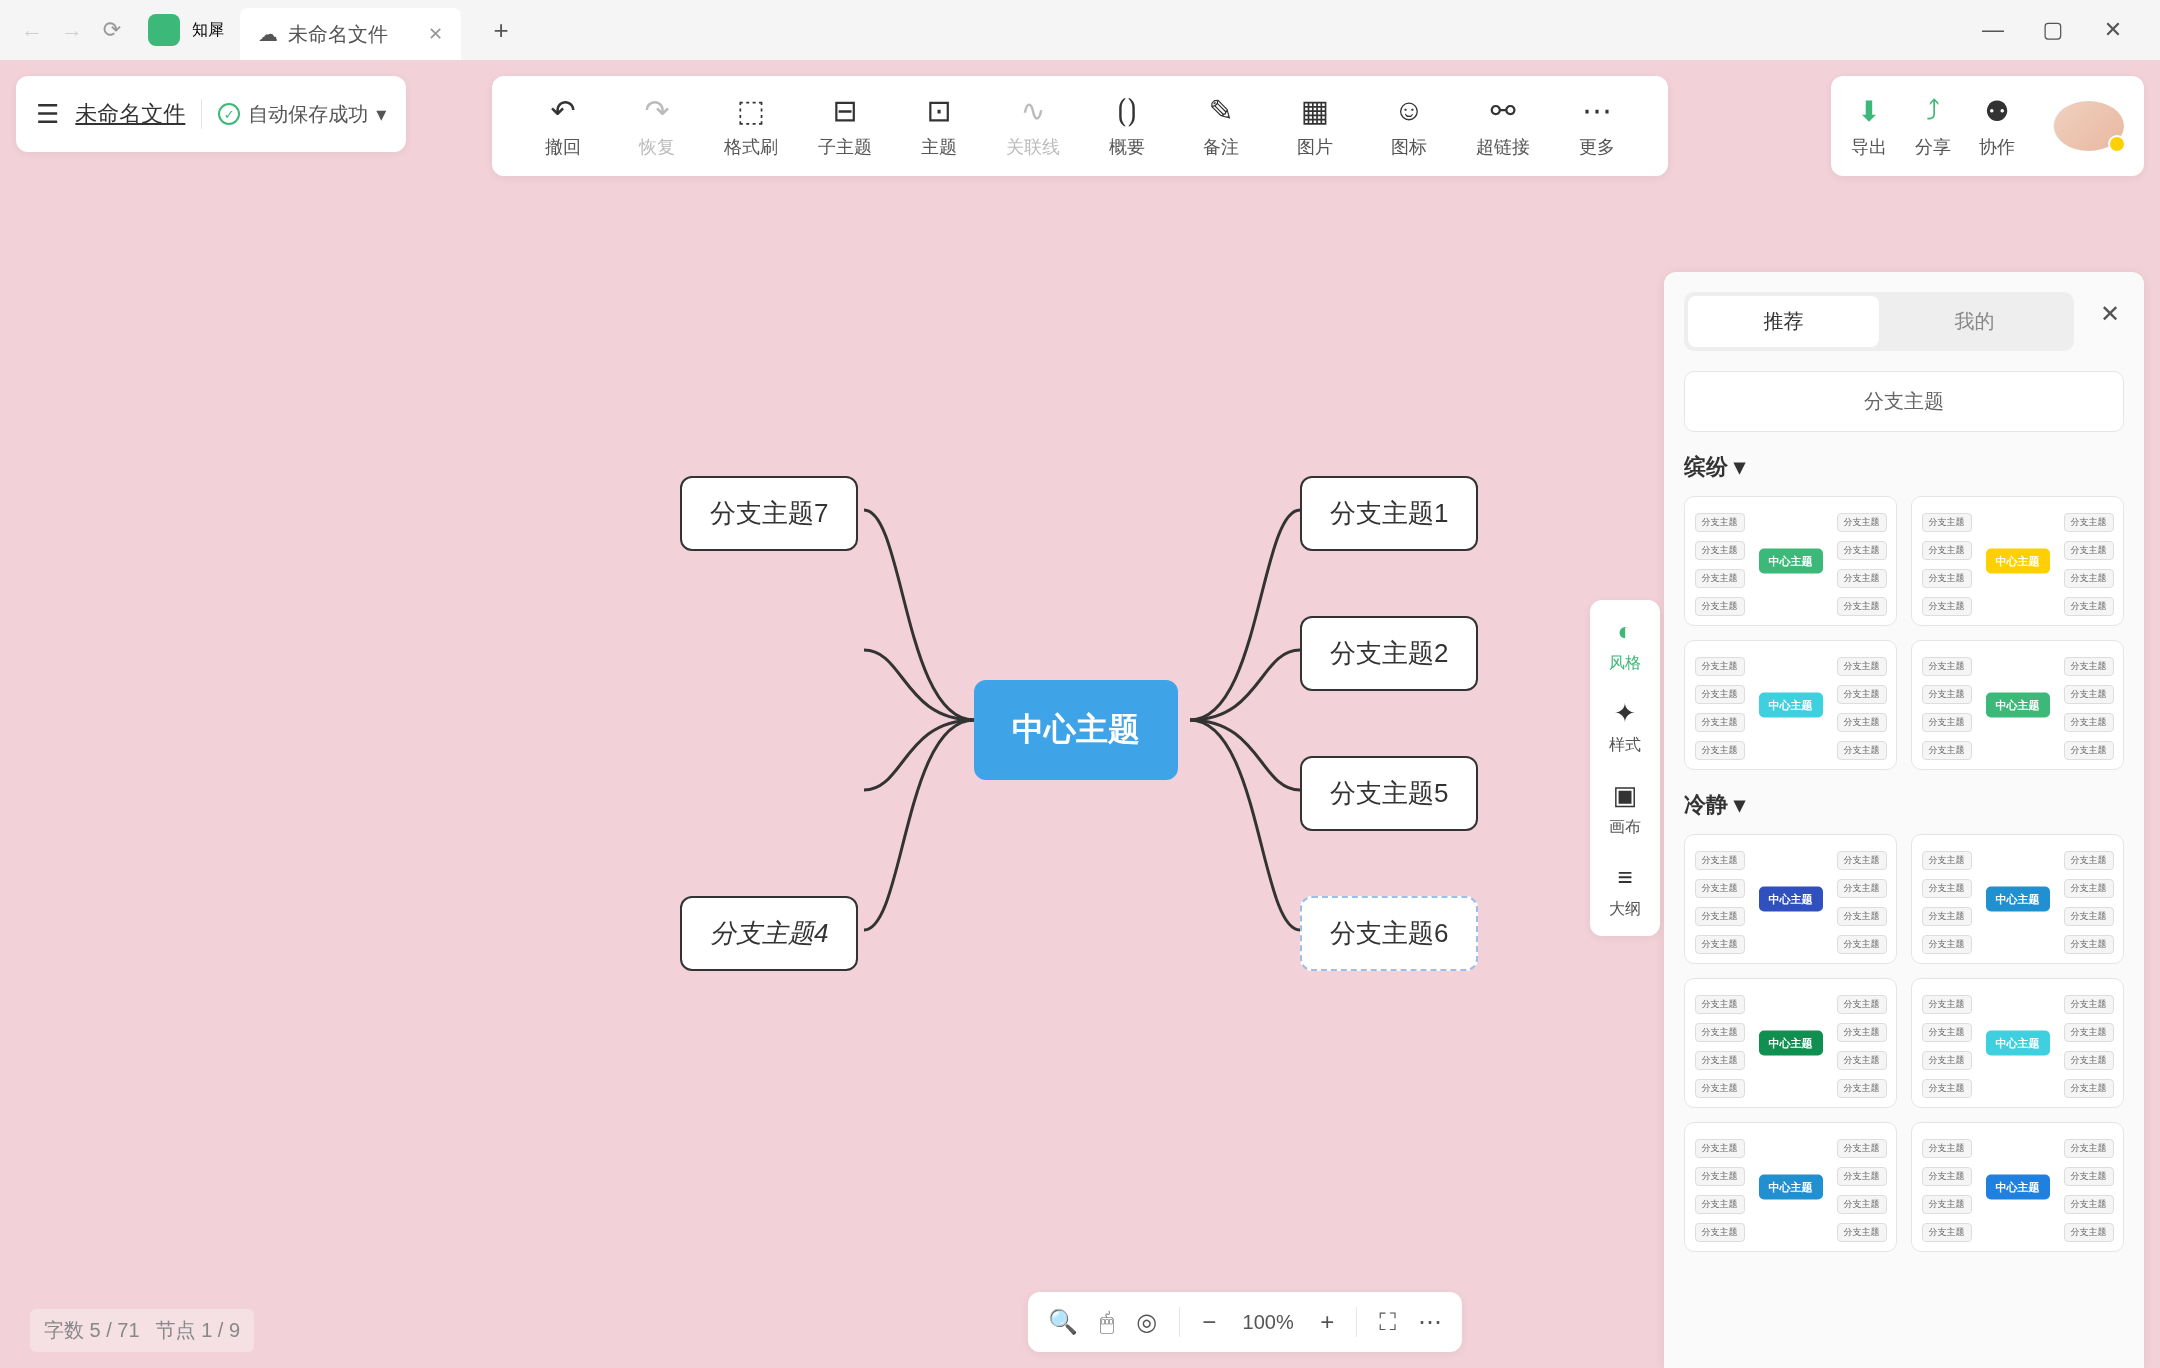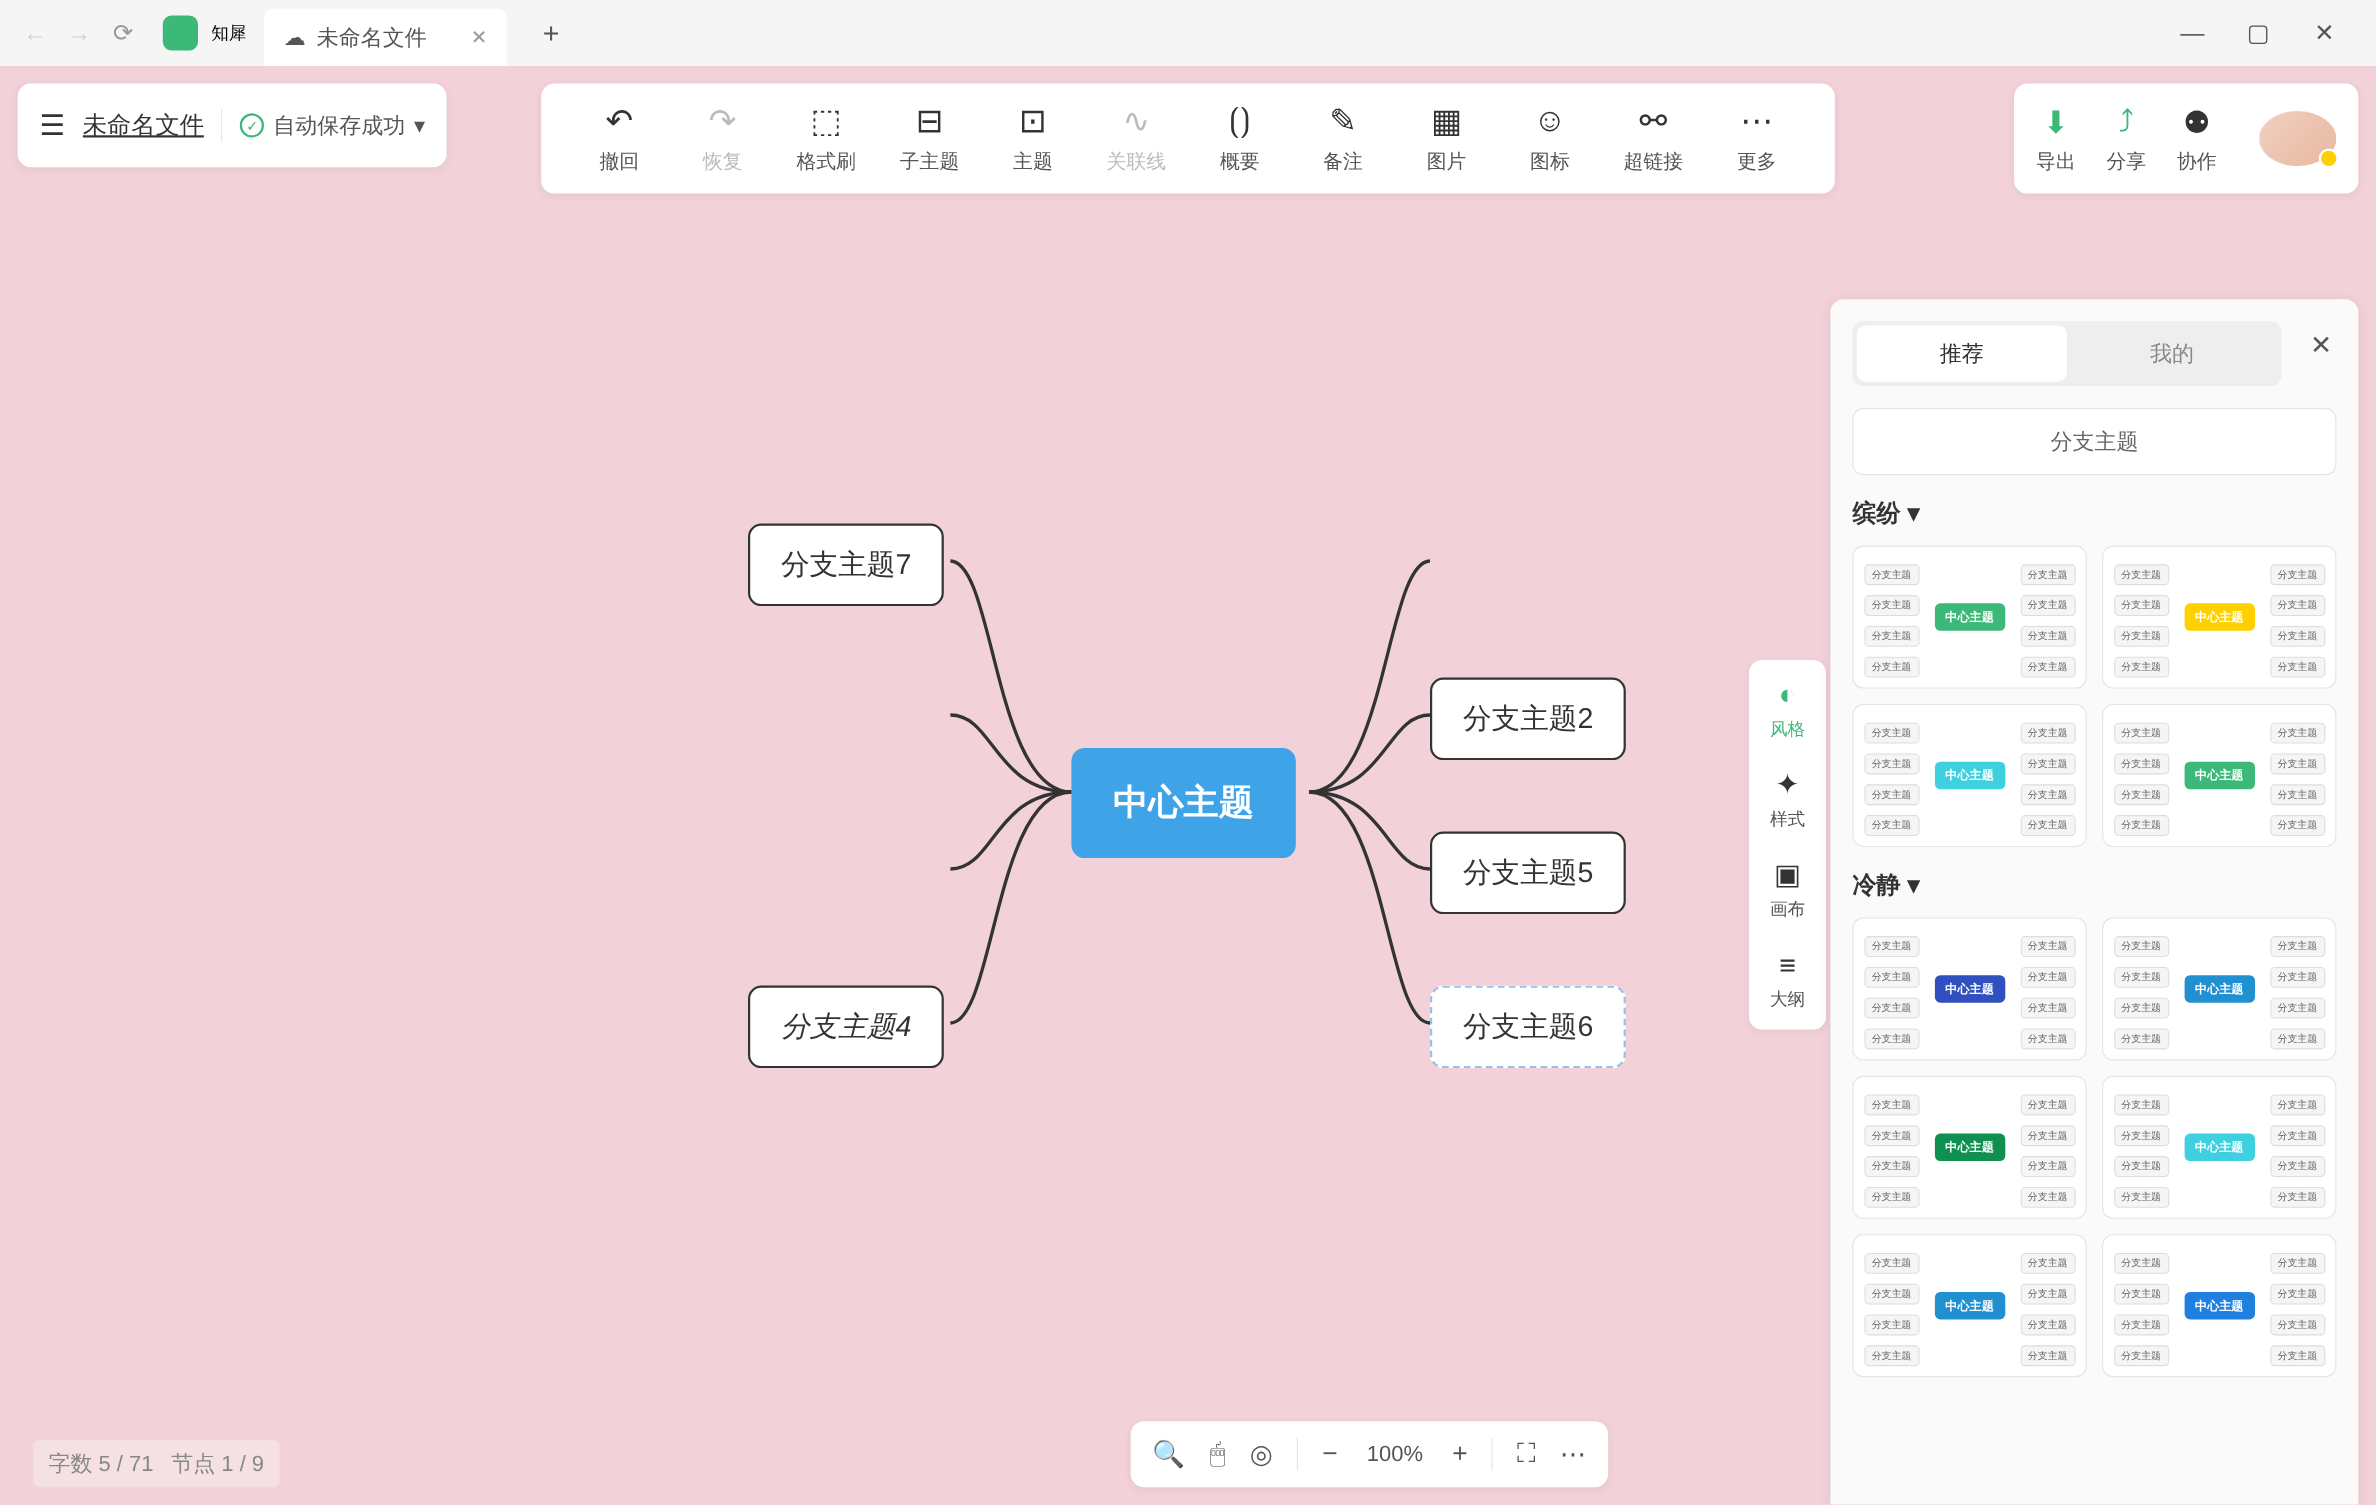--- a/index.html
+++ b/index.html
@@ -211,20 +211,21 @@
       <path d="M 1190 660 C 1260 660 1260 450 1300 450"></path>
       <path d="M 1190 660 C 1260 660 1260 590 1300 590"></path>
       <path d="M 1190 660 C 1260 660 1260 730 1300 730"></path>
       <path d="M 1190 660 C 1260 660 1260 870 1300 870"></path>
       <path d="M 974 660 C 904 660 904 450 864 450"></path>
       <path d="M 974 660 C 904 660 904 590 864 590"></path>
       <path d="M 974 660 C 904 660 904 730 864 730"></path>
       <path d="M 974 660 C 904 660 904 870 864 870"></path>
     </svg>
     <div class="node center" style="left:974px; top:620px;">中心主题</div>
+    <div class="node" style="left:1300px; top:416px;">分支主题1</div>
     <div class="node" style="left:1300px; top:556px;">分支主题2</div>
     <div class="node" style="left:1300px; top:696px;">分支主题5</div>
     <div class="node hover" style="left:1300px; top:836px;">分支主题6</div>
     <div class="node" style="left:680px; top:416px;">分支主题7</div>
     <div class="node" style="left:680px; top:836px;font-style:italic;">分支主题4</div>
   </div>
 
   <div class="style-panel">
     <div class="style-tabs" style="margin-right:70px;">
       <div class="style-tab active">推荐</div>

